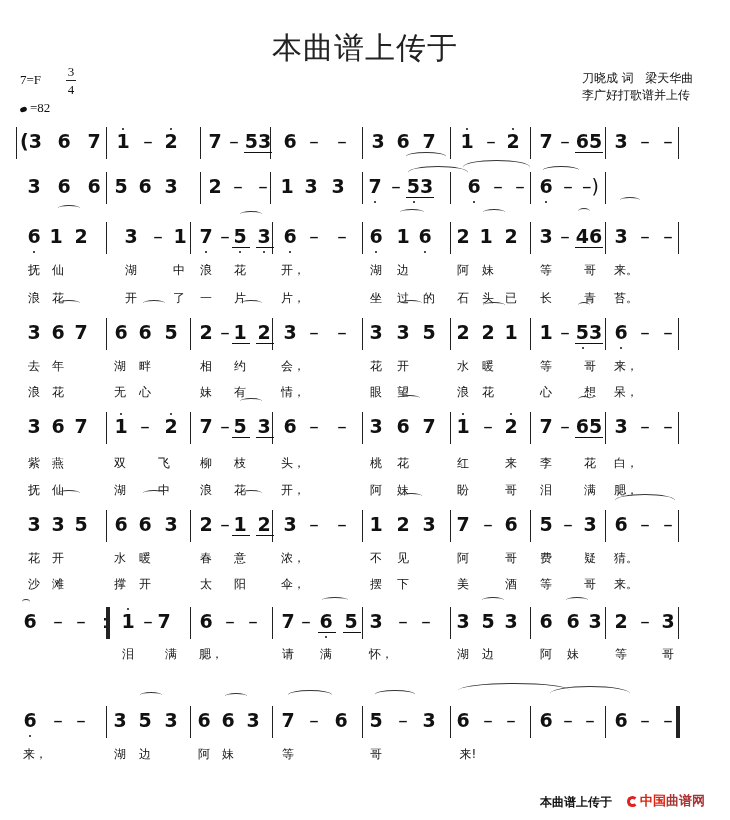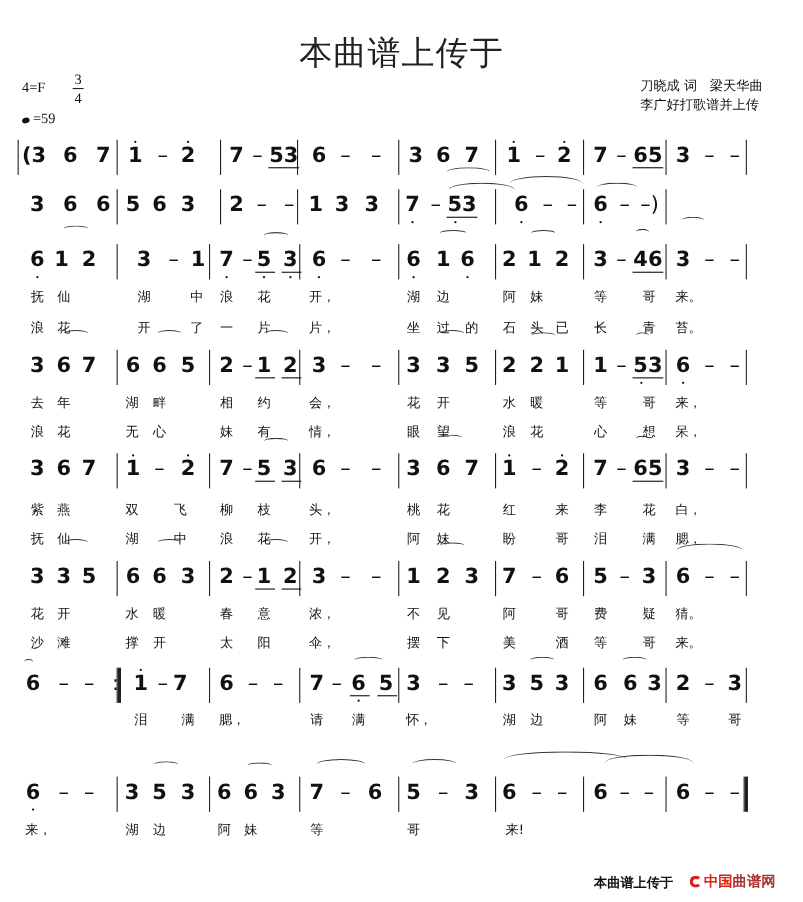--- a/index.html
+++ b/index.html
@@ -25,27 +25,27 @@
   .footer{position:absolute;left:540px;top:794px;font-size:12px;font-weight:bold;}
   .logo{position:absolute;left:627px;top:792px;display:flex;align-items:center;font-weight:bold;font-size:13px;}
   .logo .c{display:inline-block;width:11px;height:11px;border-radius:50%;border:3px solid #d22;border-right-color:transparent;box-sizing:border-box;margin-right:2px;}
   .logo .a{color:#d21;}
   .logo .b{color:#a33;}
 </style>
 </head>
 <body>
 
 <div class="title">本曲谱上传于</div>
-<div class="key">4=F</div>
+<div class="key">7=F</div>
 <div class="ts">
   <span>3</span>
   <span class="line"></span>
   <span>4</span>
 </div>
-<div class="tempo"><span class="note-glyph"></span><span>=59</span></div>
+<div class="tempo"><span class="note-glyph"></span><span>=82</span></div>
 <div class="credits">
   <div><span>刀晓成 词</span>&nbsp;&nbsp;&nbsp;<span>梁天华曲</span></div>
   <div>李广好打歌谱并上传</div>
 </div>
 
 <div id="score">
     <div class="row" style="top: 127px;">
       <div class="bar" style="left: 16px;"></div>
       <div class="bar" style="left: 106px;"></div>
       <div class="bar" style="left: 200px;"></div>

